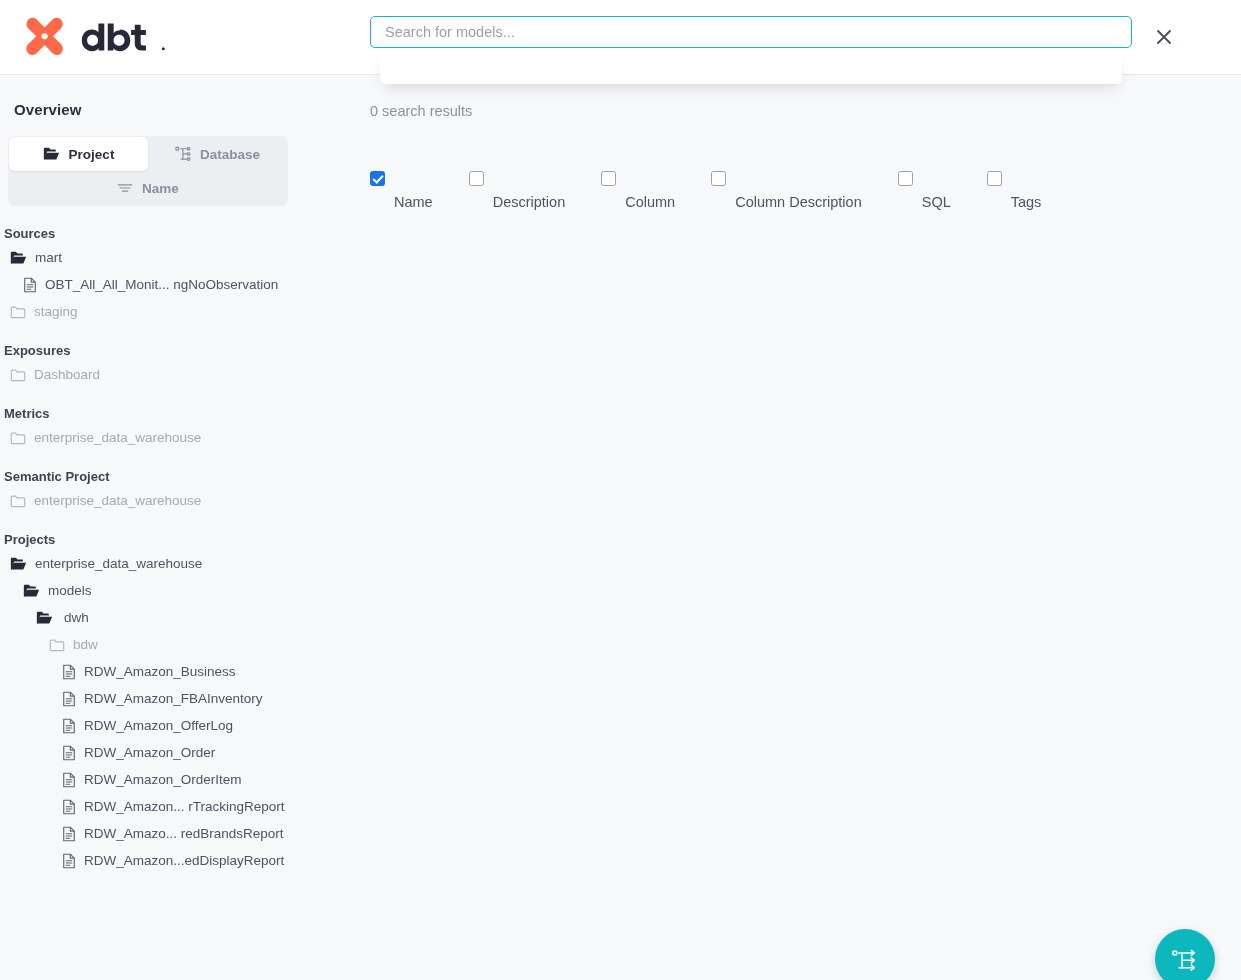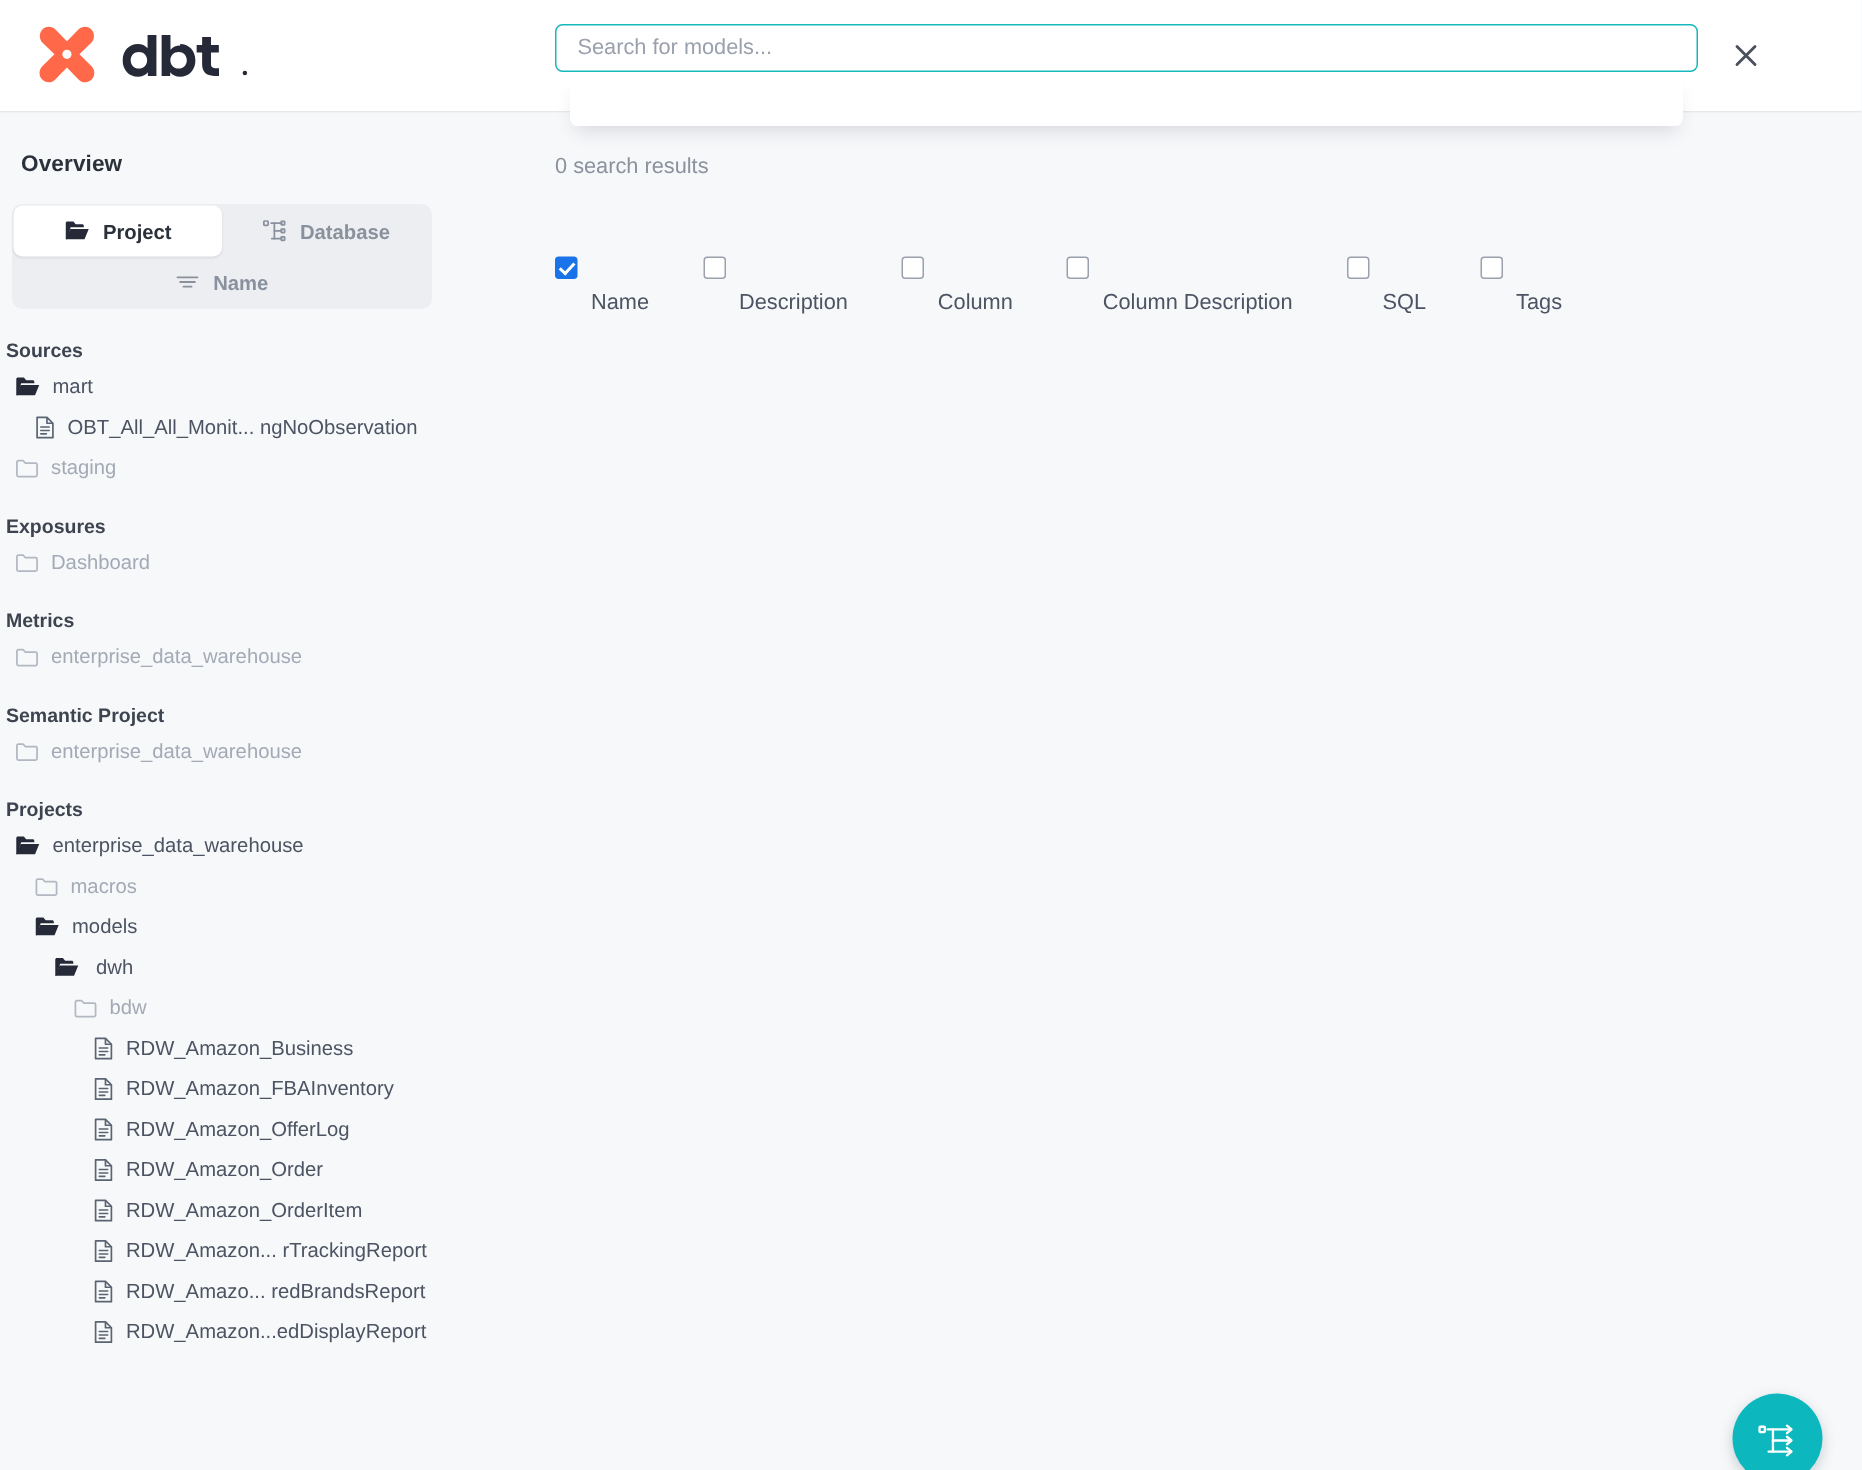--- a/index.html
+++ b/index.html
@@ -343,28 +343,20 @@
         <div class="tree-section">Projects</div>
         <div class="tree-item" style="padding-left: 10px;">
           <span class="ic">
             <svg width="17" height="14" viewBox="0 0 18 15">
               <path d="M0.8 13.4 V2.0 c0 -0.7 0.5 -1.2 1.2 -1.2 h4.2 l1.7 1.9 h4.6 c0.7 0 1.2 0.5 1.2 1.2 v1.0 H4.3 L1.6 13.4 Z" fill="#262a38"></path>
               <path d="M3.9 6.1 h13.3 l-3.0 7.3 H0.9 Z" fill="#262a38"></path>
             </svg>
           </span>
           <span>enterprise_data_warehouse</span>
         </div>
-        <div class="tree-item muted" style="padding-left: 23px;">
-          <span class="ic">
-            <svg width="16" height="14" viewBox="0 0 17 15">
-              <path d="M1.3 3.4 c0 -0.6 0.5 -1.1 1.1 -1.1 h3.4 l1.6 1.8 h7.2 c0.6 0 1.1 0.5 1.1 1.1 v7.3 c0 0.6 -0.5 1.1 -1.1 1.1 H2.4 c-0.6 0 -1.1 -0.5 -1.1 -1.1 Z" fill="none" stroke="#b2b8c2" stroke-width="1.25" stroke-linejoin="round"></path>
-            </svg>
-          </span>
-          <span>macros</span>
-        </div>
         <div class="tree-item" style="padding-left: 23px;">
           <span class="ic">
             <svg width="17" height="14" viewBox="0 0 18 15">
               <path d="M0.8 13.4 V2.0 c0 -0.7 0.5 -1.2 1.2 -1.2 h4.2 l1.7 1.9 h4.6 c0.7 0 1.2 0.5 1.2 1.2 v1.0 H4.3 L1.6 13.4 Z" fill="#262a38"></path>
               <path d="M3.9 6.1 h13.3 l-3.0 7.3 H0.9 Z" fill="#262a38"></path>
             </svg>
           </span>
           <span>models</span>
         </div>
         <div class="tree-item" style="padding-left: 36px; gap: 11px;">

